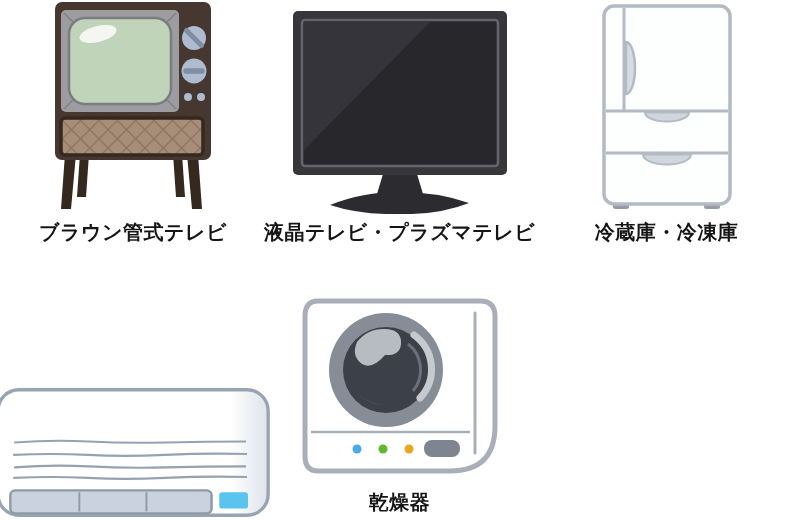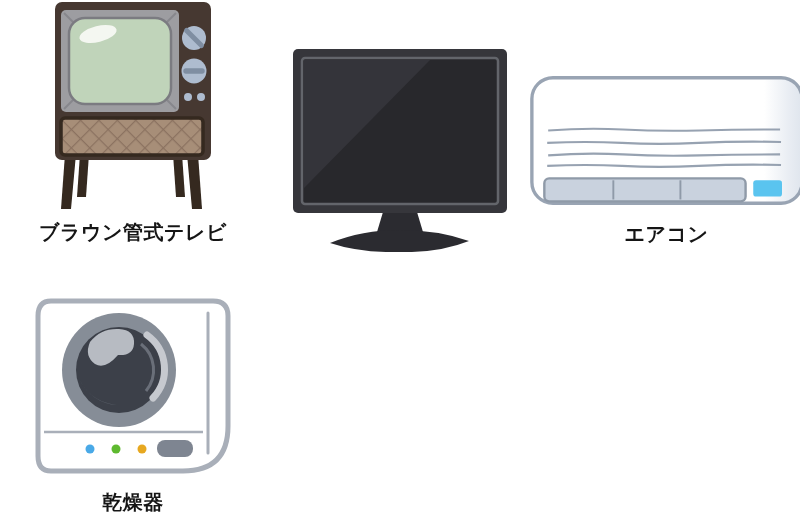--- a/index.html
+++ b/index.html
@@ -76,23 +76,49 @@
 
           <path d="M93 166 L127 166 L133 186 L87 186 Z" fill="#2b2b30"></path>
           <path d="M40 197 Q72 184 110 184 Q148 184 179 195 Q149 207 110 206 Q70 207 40 197 Z" fill="#2b2b30"></path>
 
           <rect x="3" y="3" width="214" height="164" rx="5" fill="#36363b"></rect>
 
           <rect x="12" y="12" width="196" height="146" rx="3" fill="#28282c" stroke="#63656b" stroke-width="2.5"></rect>
           <path d="M14 14 L140 14 L14 142 Z" fill="#34343a"></path>
         </svg>
       </div>
+      <figcaption>液晶テレビ・プラズマテレビ</figcaption>
     </figure>
   </div>
 
+  <div class="cell row1">
+    <figure>
+      <div class="art">
+        <svg width="132" height="210" viewBox="0 0 132 210">
+
+          <rect x="12" y="198" width="16" height="7" rx="2.5" fill="#959ca6"></rect>
+          <rect x="103" y="198" width="16" height="7" rx="2.5" fill="#959ca6"></rect>
+
+          <rect x="3" y="2" width="126" height="198" rx="10" fill="#fdfefe" stroke="#b2bac4" stroke-width="3.5"></rect>
+
+          <g stroke="#b2bac4" stroke-width="3">
+            <path d="M23 4 L23 107"></path>
+            <path d="M5 107 L127 107"></path>
+            <path d="M5 149 L127 149"></path>
+          </g>
+
+          <path d="M25 38 A9 26 0 0 1 25 90 Z" fill="#d7dce2" stroke="#b2bac4" stroke-width="2.5"></path>
+
+          <path d="M44 108.5 A22 9 0 0 0 88 108.5 Z" fill="#d0d6dd" stroke="#b2bac4" stroke-width="2"></path>
+          <path d="M42 150.5 A24 10 0 0 0 90 150.5 Z" fill="#d0d6dd" stroke="#b2bac4" stroke-width="2"></path>
+        </svg>
+      </div>
+      <figcaption>冷蔵庫・冷凍庫</figcaption>
+    </figure>
+  </div>
 
   <div class="cell row2">
     <figure>
       <div class="art">
         <svg width="276" height="134" viewBox="0 0 288 138">
           <defs>
             <linearGradient id="g-ac" x1="0" y1="0" x2="1" y2="0">
               <stop offset="0" stop-color="#ffffff"></stop>
               <stop offset="0.86" stop-color="#ffffff"></stop>
               <stop offset="0.95" stop-color="#e9edf3"></stop>
@@ -111,21 +137,20 @@
 
           <rect x="16" y="108" width="210" height="24" rx="5" fill="#c9d2de" stroke="#8f9aa8" stroke-width="2.5"></rect>
           <g stroke="#8f9aa8" stroke-width="2">
             <path d="M88 110 L88 130"></path>
             <path d="M158 110 L158 130"></path>
           </g>
 
           <rect x="234" y="110" width="30" height="17" rx="3" fill="#5ac4ef"></rect>
         </svg>
       </div>
-      <figcaption>エアコン</figcaption>
     </figure>
   </div>
 
 
   <div class="cell row2">
     <figure>
       <div class="art">
         <svg width="196" height="178" viewBox="0 0 196 178">
 
           <path d="M16 3 L178 3 Q193 3 193 18 L193 128 Q193 173 148 173 L16 173 Q3 173 3 158 L3 18 Q3 3 16 3 Z" fill="#ffffff" stroke="#a9afb9" stroke-width="5" stroke-linejoin="round"></path>

